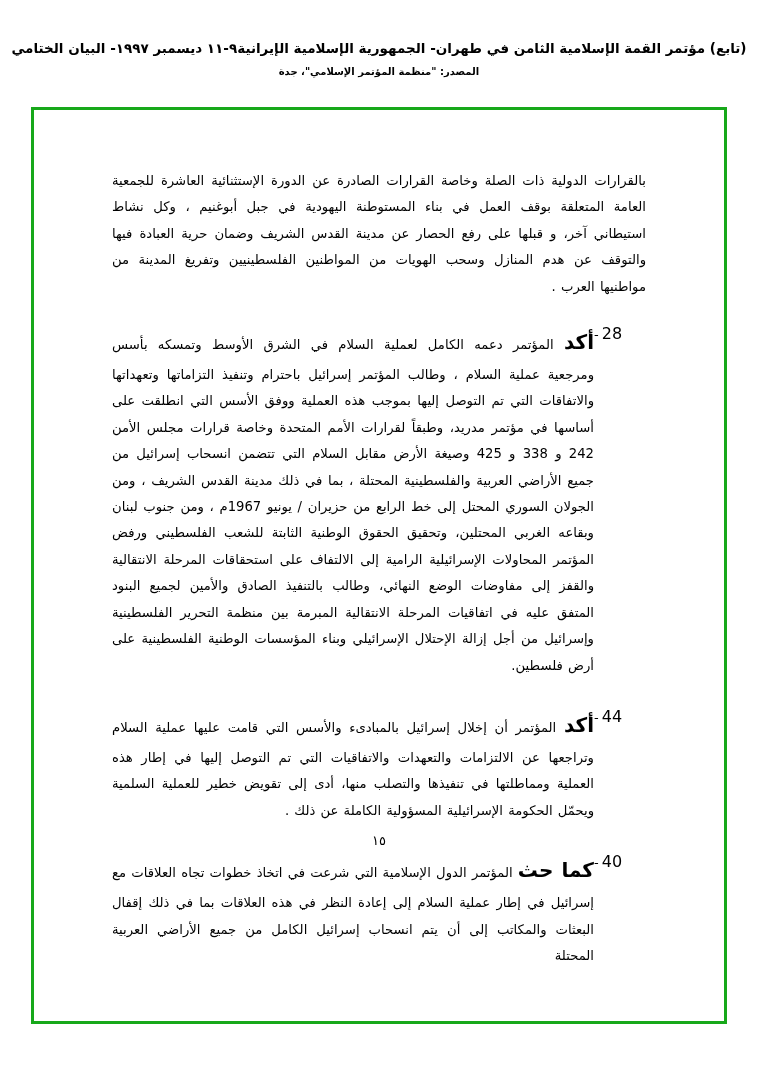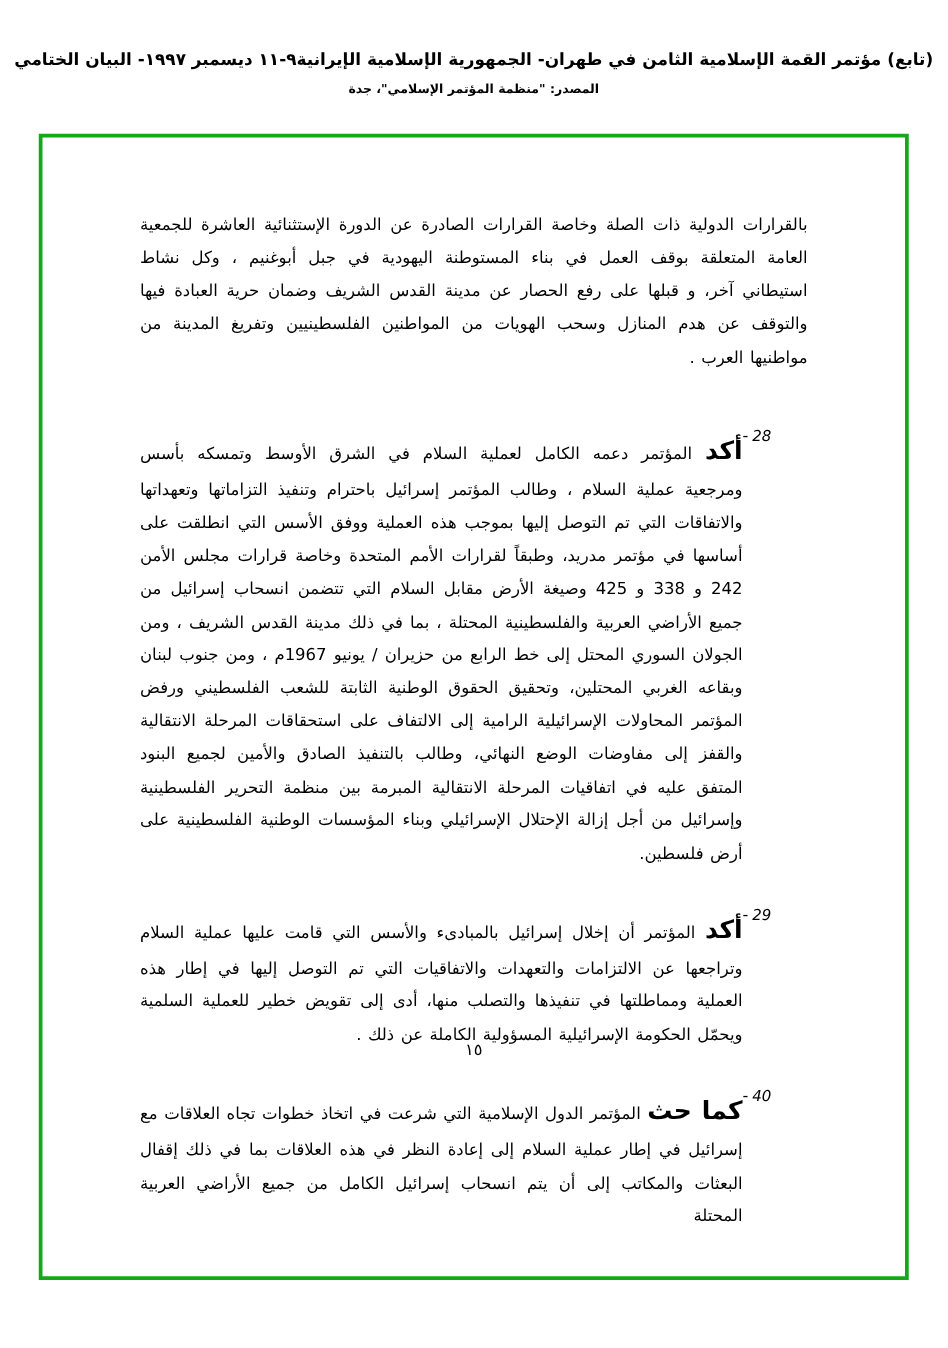--- a/index.html
+++ b/index.html
@@ -63,43 +63,42 @@
   }
   .num-col {
     flex: 0 0 52px;
     text-align: left;
     font-size: 13px;
     padding-top: 2px;
     direction: rtl;
     white-space: nowrap;
   }
   .num-col .num {
-    font-size: 12px;
-    font-style: italic;
+    font-size: 16px;
   }
   .num-col .dash {
     margin-right: 3px;
   }
   .text-col {
     flex: 1 1 auto;
     font-size: 13.2px;
     line-height: 2.0;
     text-align: justify;
     text-justify: inter-word;
     word-spacing: 1px;
   }
   .text-col.no-num {
     margin-right: 0;
   }
   .lead {
     font-weight: bold;
     font-size: 20px;
   }
   .block-intro {
-    margin-bottom: 40px;
+    margin-bottom: 22px;
   }
   .page-number {
     position: absolute;
     bottom: 18px;
     left: 0;
     right: 0;
     text-align: center;
     font-size: 13px;
   }
 </style>
@@ -124,21 +123,21 @@
         <div class="num-col">
           <span class="num">28</span><span class="dash">-</span>
         </div>
         <div class="text-col">
           <span class="lead">أكد</span><span> المؤتمر دعمه الكامل لعملية السلام في الشرق الأوسط وتمسكه بأسس ومرجعية عملية السلام ، وطالب المؤتمر إسرائيل باحترام وتنفيذ التزاماتها وتعهداتها والاتفاقات التي تم التوصل إليها بموجب هذه العملية ووفق الأسس التي انطلقت على أساسها في مؤتمر مدريد، وطبقاً لقرارات الأمم المتحدة وخاصة قرارات مجلس الأمن 242 و 338 و 425 وصيغة الأرض مقابل السلام التي تتضمن انسحاب إسرائيل من جميع الأراضي العربية والفلسطينية المحتلة ، بما في ذلك مدينة القدس الشريف ، ومن الجولان السوري المحتل إلى خط الرابع من حزيران / يونيو 1967م ، ومن جنوب لبنان وبقاعه الغربي المحتلين، وتحقيق الحقوق الوطنية الثابتة للشعب الفلسطيني ورفض المؤتمر المحاولات الإسرائيلية الرامية إلى الالتفاف على استحقاقات المرحلة الانتقالية والقفز إلى مفاوضات الوضع النهائي، وطالب بالتنفيذ الصادق والأمين لجميع البنود المتفق عليه في اتفاقيات المرحلة الانتقالية المبرمة بين منظمة التحرير الفلسطينية وإسرائيل من أجل إزالة الإحتلال الإسرائيلي وبناء المؤسسات الوطنية الفلسطينية على أرض فلسطين.</span>
         </div>
       </div>
 
       <div class="para-block">
         <div class="num-col">
-          <span class="num">29</span><span class="dash">-</span>
+          <span class="num">44</span><span class="dash">-</span>
         </div>
         <div class="text-col">
           <span class="lead">أكد</span><span> المؤتمر أن إخلال إسرائيل بالمبادىء والأسس التي قامت عليها عملية السلام وتراجعها عن الالتزامات والتعهدات والاتفاقيات التي تم التوصل إليها في إطار هذه العملية ومماطلتها في تنفيذها والتصلب منها، أدى إلى تقويض خطير للعملية السلمية ويحمّل الحكومة الإسرائيلية المسؤولية الكاملة عن ذلك .</span>
         </div>
       </div>
 
       <div class="para-block">
         <div class="num-col">
           <span class="num">40</span><span class="dash">-</span>
         </div>

